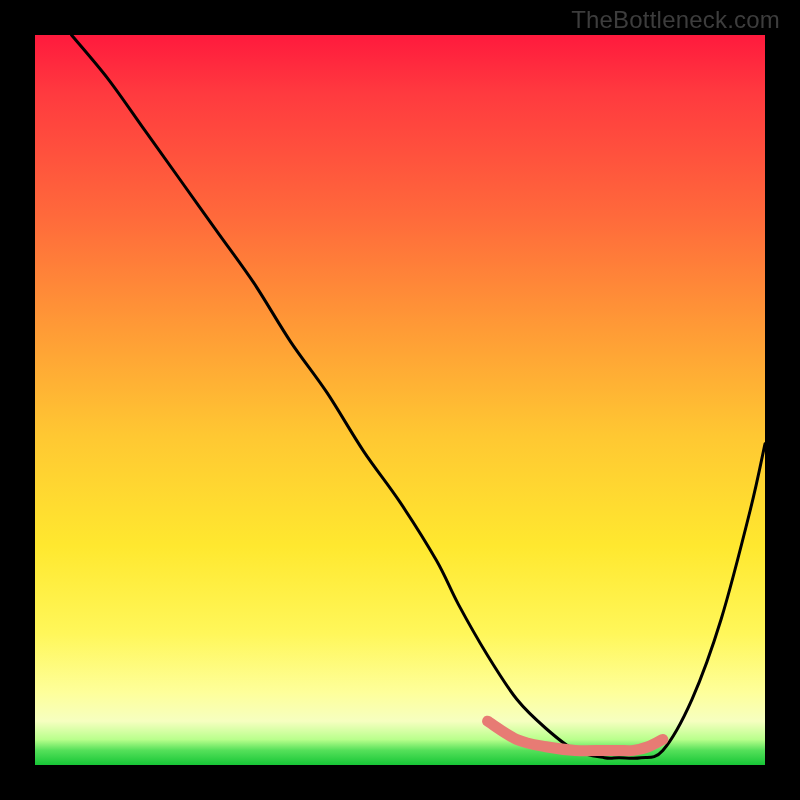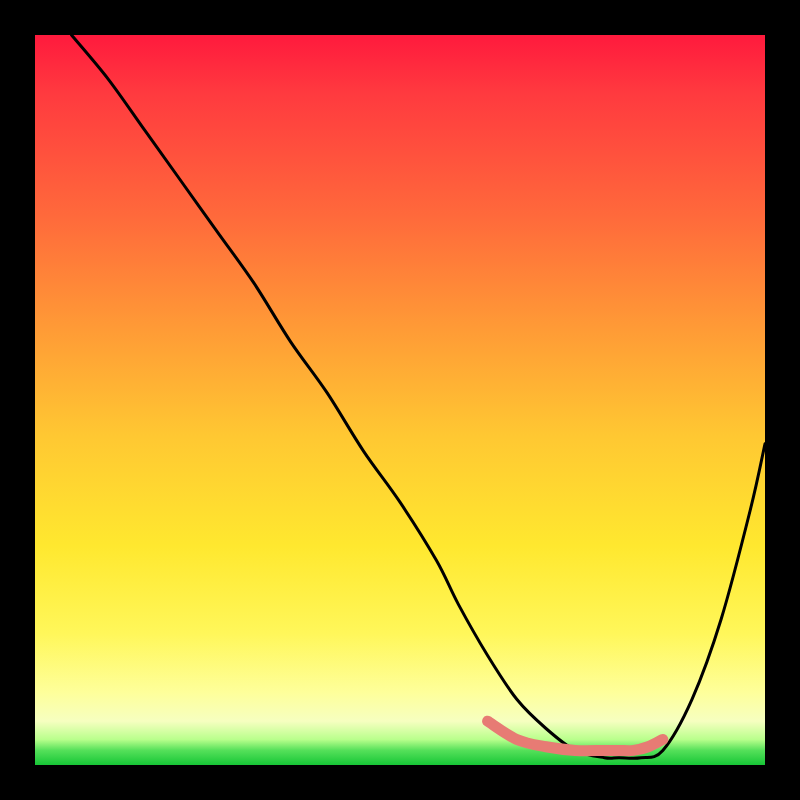--- a/index.html
+++ b/index.html
@@ -57,20 +57,21 @@
     width: 730px;
     height: 730px;
     overflow: visible;
   }
 </style>
 </head>
 <body>
 
 <div class="frame">
 
+  <div class="watermark">TheBottleneck.com</div>
 
   <div class="plot-area">
 
     <svg class="curve" viewBox="0 0 730 730" preserveAspectRatio="none">
 
       <path fill="none" stroke="#000000" stroke-width="3" stroke-linejoin="round" stroke-linecap="round" d="M 36.5 0 C 42.583333333333336 7.300000000000011, 60.833333333333336 27.983333333333405, 73 43.80000000000007 C 85.16666666666667 59.61666666666673, 97.33333333333333 77.86666666666666, 109.5 94.89999999999998 C 121.66666666666667 111.9333333333333, 133.83333333333334 128.96666666666667, 146 146 C 158.16666666666666 163.03333333333333, 170.33333333333334 180.0666666666667, 182.5 197.10000000000002 C 194.66666666666666 214.13333333333335, 206.83333333333334 229.95, 219 248.2 C 231.16666666666666 266.45, 243.33333333333331 288.35, 255.49999999999997 306.6 C 267.66666666666663 324.85, 279.8333333333333 339.45, 292 357.7 C 304.1666666666667 375.95, 316.3333333333333 397.85, 328.5 416.1 C 340.6666666666667 434.35, 352.8333333333333 448.95, 365 467.2 C 377.1666666666667 485.45, 391.7666666666667 508.5666666666667, 401.50000000000006 525.6 C 411.2333333333334 542.6333333333333, 414.8833333333333 553.5833333333333, 423.4 569.4 C 431.91666666666663 585.2166666666667, 442.8666666666667 604.6833333333334, 452.6 620.5 C 462.33333333333337 636.3166666666666, 472.0666666666667 652.1333333333333, 481.8 664.3 C 491.5333333333333 676.4666666666666, 501.2666666666666 684.9833333333333, 510.99999999999994 693.5 C 520.7333333333332 702.0166666666667, 530.4666666666667 710.5333333333333, 540.2 715.4 C 549.9333333333334 720.2666666666667, 562.1 721.4833333333333, 569.4 722.7 C 576.6999999999999 723.9166666666667, 577.9166666666666 722.7, 584 722.7 C 590.0833333333334 722.7, 598.6 723.9166666666667, 605.9 722.7 C 613.1999999999999 721.4833333333333, 619.2833333333333 725.1333333333333, 627.8 715.4 C 636.3166666666666 705.6666666666666, 647.2666666666667 686.1999999999999, 657 664.3 C 666.7333333333333 642.4, 676.4666666666666 615.6333333333333, 686.1999999999999 584 C 695.9333333333333 552.3666666666667, 708.0999999999999 503.7, 715.4 474.5 C 722.7 445.3, 727.5666666666666 419.75, 730 408.8"></path>
 
       <path fill="none" stroke="#e77b74" stroke-width="11" stroke-linecap="round" stroke-linejoin="round" d="M 452.6 686.2 C 457.4666666666667 689.2416666666667, 472.0666666666667 700.1916666666667, 481.8 704.45 C 491.5333333333333 708.7083333333334, 501.2666666666666 709.925, 510.99999999999994 711.75 C 520.7333333333332 713.575, 530.4666666666667 714.7916666666666, 540.2 715.4 C 549.9333333333334 716.0083333333333, 562.1 715.4, 569.4 715.4 C 576.6999999999999 715.4, 579.1333333333333 715.4, 584 715.4 C 588.8666666666667 715.4, 593.7333333333332 716.0083333333333, 598.5999999999999 715.4 C 603.4666666666666 714.7916666666666, 608.3333333333333 713.575, 613.1999999999999 711.75 C 618.0666666666666 709.925, 625.3666666666666 705.6666666666667, 627.8 704.45"></path>
     </svg>
 

